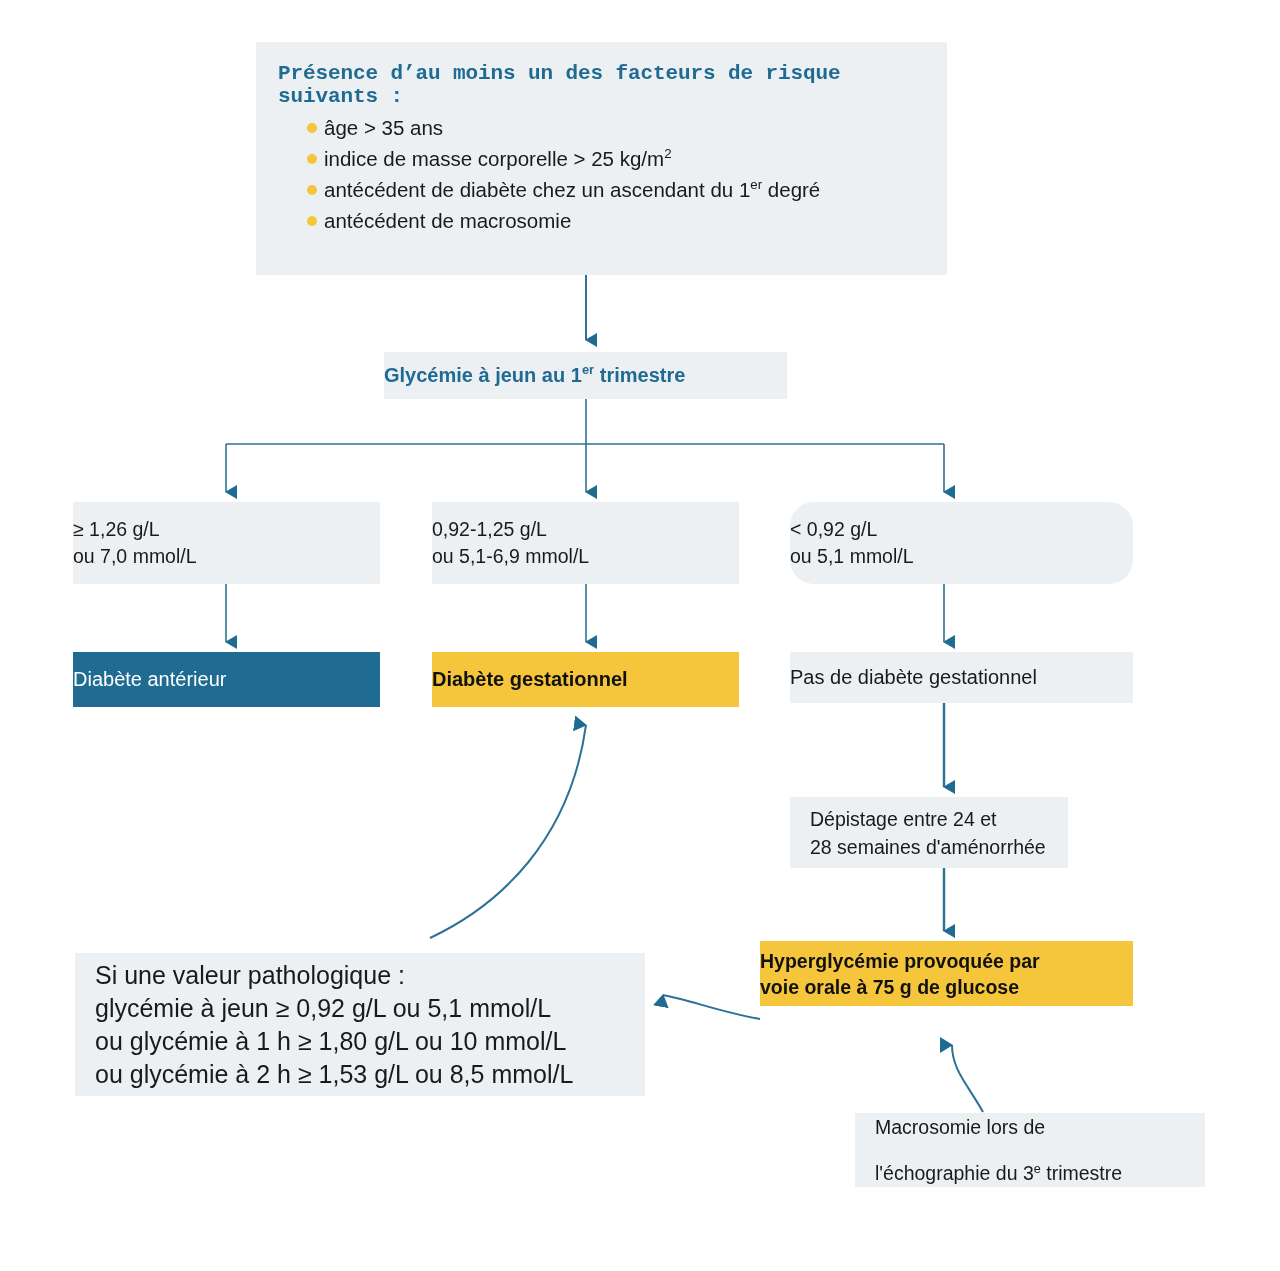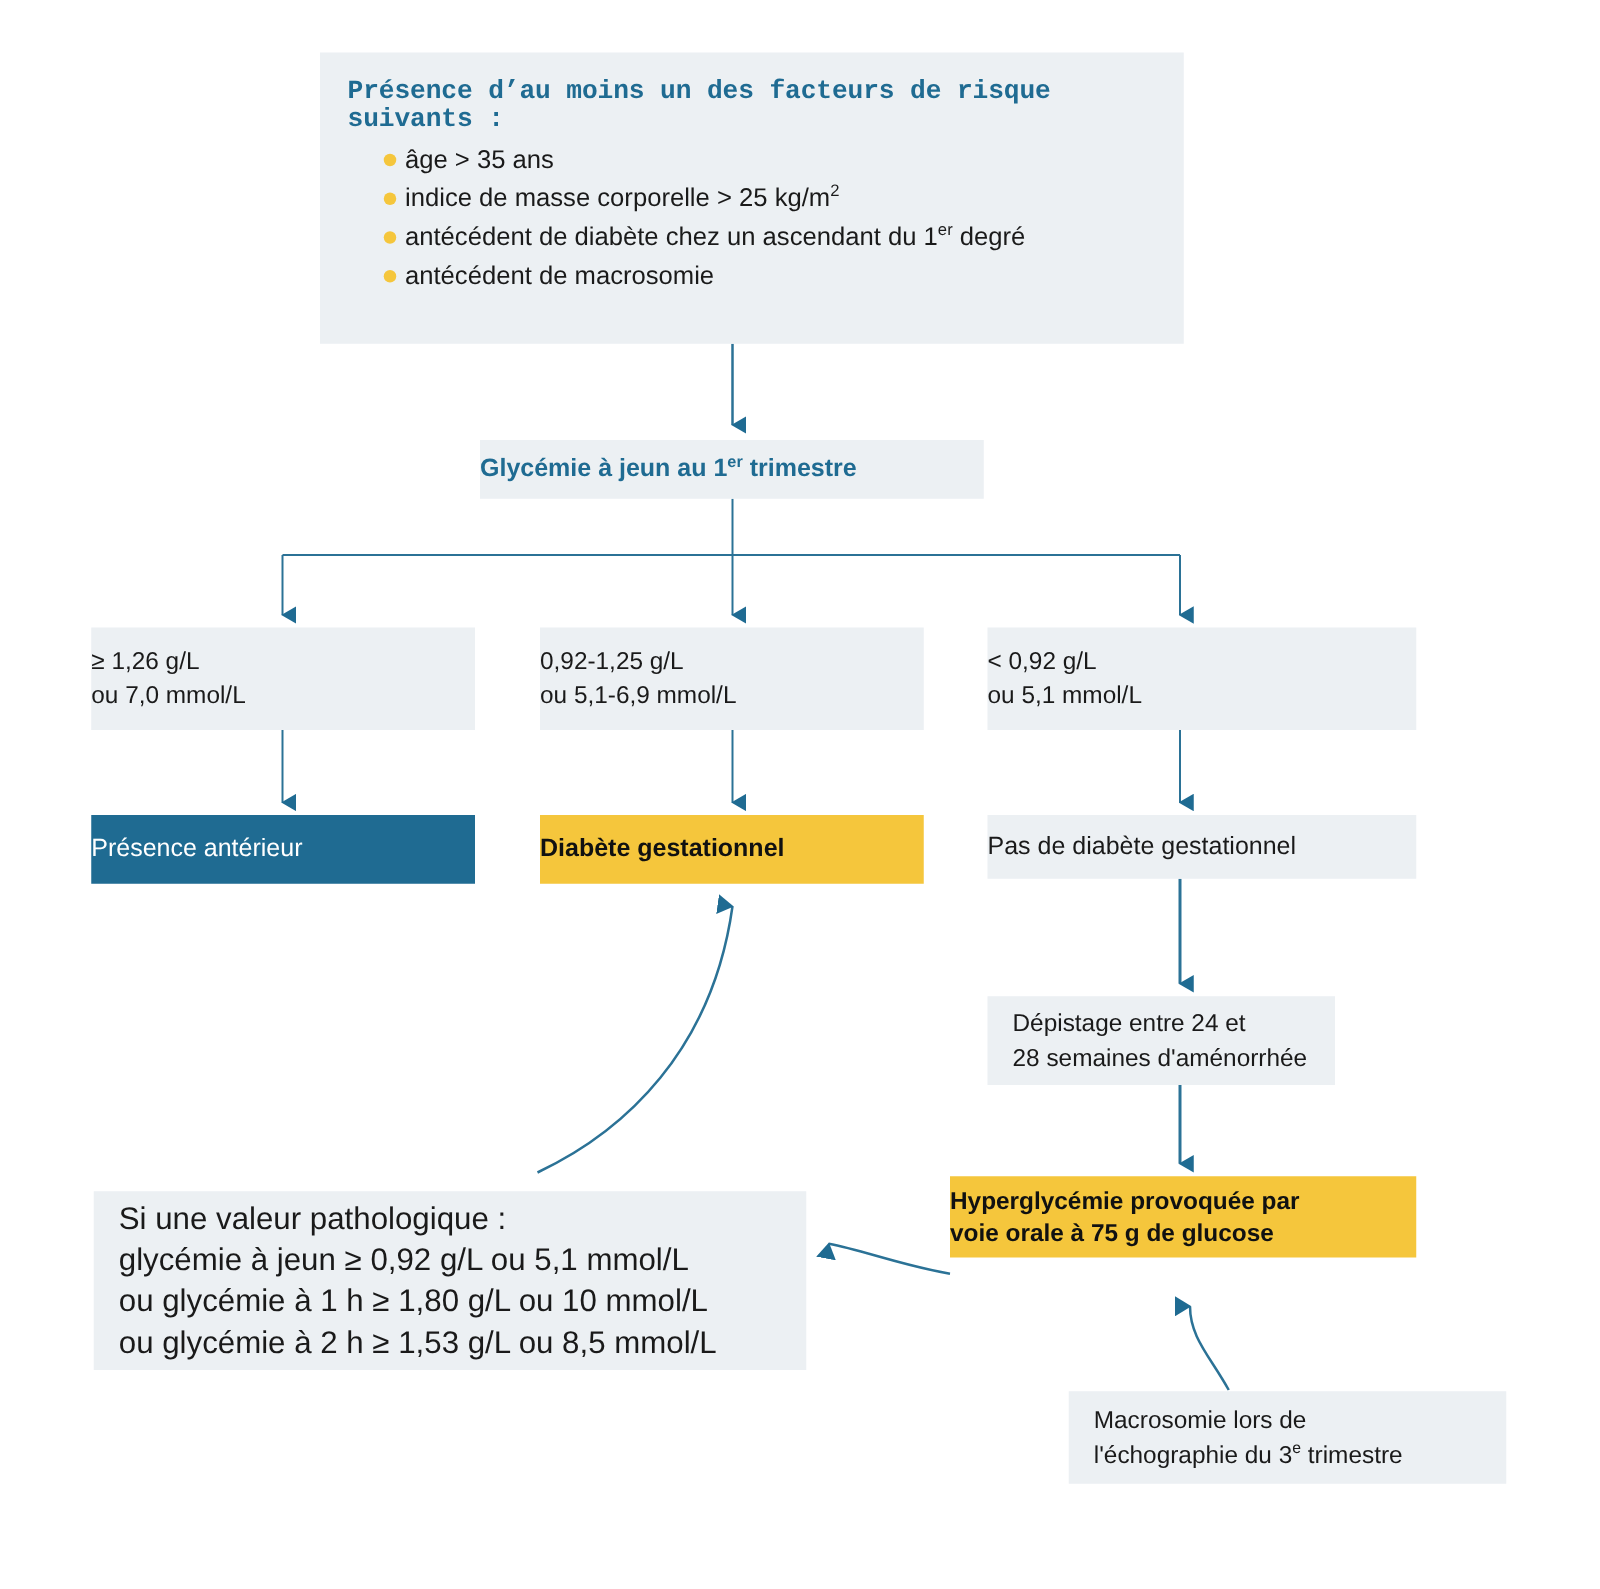--- a/index.html
+++ b/index.html
@@ -82,21 +82,21 @@
 
   
   #glycemia-box {
     left: 384px; top: 352px; width: 403px; height: 47px;
     font-size: 20px;
   }
 
   
   #thr-left   { left: 73px;  top: 502px; width: 307px; height: 82px; font-size: 19.5px; line-height: 27px; }
   #thr-middle { left: 432px; top: 502px; width: 307px; height: 82px; font-size: 19.5px; line-height: 27px; }
-  #thr-right  { left: 790px; top: 502px; width: 343px; height: 82px; font-size: 19.5px; line-height: 27px; }
+  #thr-right  { left: 790px; top: 502px; width: 343px; height: 82px; font-size: 19.5px; line-height: 27px; border-radius: 24px; }
 
   
   #out-diabetes-prior  { left: 73px;  top: 652px; width: 307px; height: 55px; font-size: 20px; }
   #out-gestational     { left: 432px; top: 652px; width: 307px; height: 55px; font-size: 20px; font-weight: bold; }
   #out-no-gestational  { left: 790px; top: 652px; width: 343px; height: 51px; font-size: 20px; }
 
   
   #screening-box {
     left: 790px; top: 797px; width: 278px; height: 71px;
     padding-left: 20px;
@@ -110,21 +110,21 @@
   
   #patho-box {
     left: 75px; top: 937px; width: 570px; height: 143px;
     padding-left: 20px;
     font-size: 25px; line-height: 33px; margin-top: 16px;
   }
   
   #macrosomia-box {
     left: 855px; top: 1113px; width: 350px; height: 74px;
     padding-left: 20px;
-    font-size: 19.5px; line-height: 28px;
+    font-size: 19.5px; line-height: 28px; justify-content: space-between;
   }
 </style>
 </head>
 <body>
 
 <div id="canvas">
 
   <svg id="wires" viewBox="0 0 1280 1271">
     <defs>
       <marker id="arrow-down" markerWidth="14" markerHeight="12" refX="7" refY="11" orient="auto" markerUnits="userSpaceOnUse">
@@ -191,21 +191,21 @@
   <div id="thr-middle" class="node grey center">
     <span class="line">0,92-1,25 g/L</span>
     <span class="line">ou 5,1-6,9 mmol/L</span>
   </div>
   <div id="thr-right" class="node grey center">
     <span class="line">&lt; 0,92 g/L</span>
     <span class="line">ou 5,1 mmol/L</span>
   </div>
 
   <div id="out-diabetes-prior" class="node blue center">
-    <span class="line">Présence antérieur</span>
+    <span class="line">Diabète antérieur</span>
   </div>
   <div id="out-gestational" class="node yellow center">
     <span class="line">Diabète gestationnel</span>
   </div>
   <div id="out-no-gestational" class="node grey center">
     <span class="line">Pas de diabète gestationnel</span>
   </div>
 
   <div id="screening-box" class="node grey left">
     <span class="line">Dépistage entre 24 et</span>

